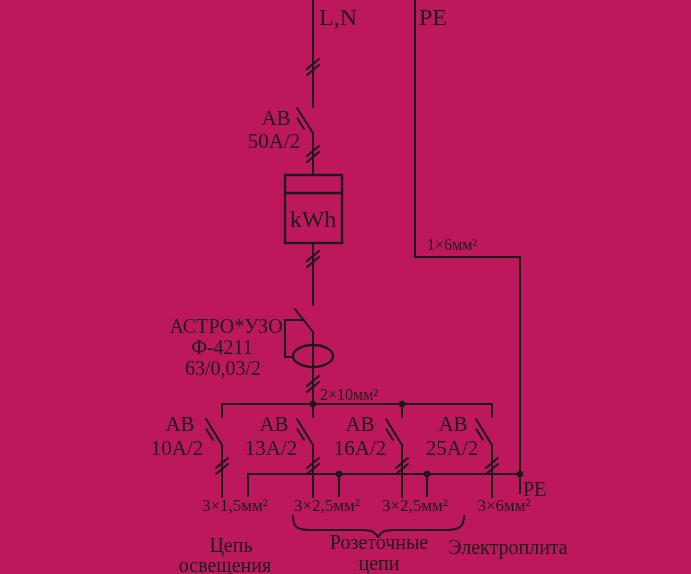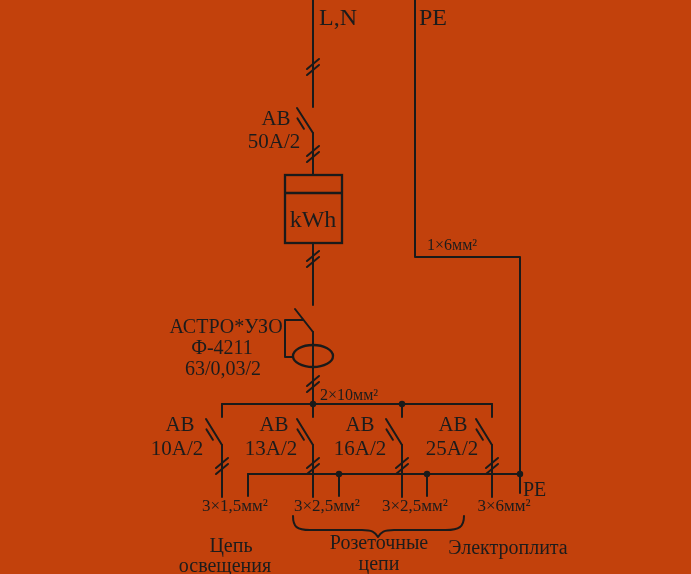--- a/index.html
+++ b/index.html
@@ -1,19 +1,19 @@
 <!DOCTYPE html>
 <html><head>
 <meta charset="utf-8">
 <style>
   html,body { margin:0; padding:0; background:#ffffff; }
   .page {
     position:relative;
     width:691px; height:574px;
-    background:#c2410c;
+    background:#be185d;
     font-family:"Liberation Serif", serif;
     overflow:hidden;
   }
   svg { display:block; }
   .w   { stroke:#1a1a1a; stroke-width:2; fill:none; stroke-linecap:round; stroke-linejoin:round; }
   .wb  { stroke:#1a1a1a; stroke-width:2.3; fill:none; stroke-linejoin:miter; }
   .dot { fill:#1a1a1a; stroke:none; }
   text { fill:#1c1c1c; font-family:"Liberation Serif", serif; }
   .t24 { font-size:24px; }
   .t21 { font-size:21px; }

